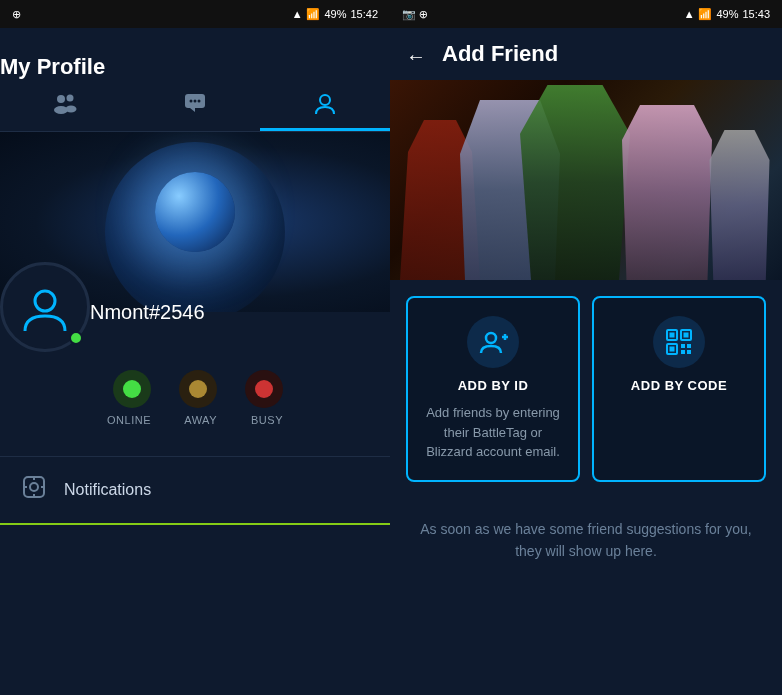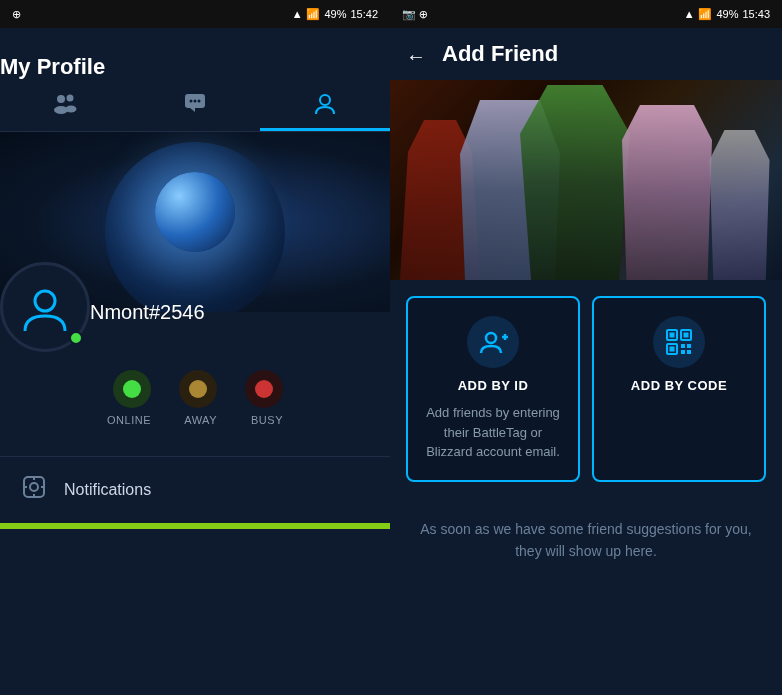--- a/index.html
+++ b/index.html
@@ -183,21 +183,21 @@
       margin-top: 30px;
       flex: 1;
       border-top: 1px solid #1e2d45;
     }
     .menu-item {
       display: flex;
       align-items: center;
       gap: 16px;
       padding: 18px 20px;
       cursor: pointer;
-      border-bottom: 6px solid #84cc16;
+      border-bottom: 2px solid #84cc16;
     }
     .menu-icon {
       font-size: 22px;
       color: #6a8099;
       width: 28px;
       text-align: center;
     }
     .menu-label {
       color: #ccd8e8;
       font-size: 16px;

